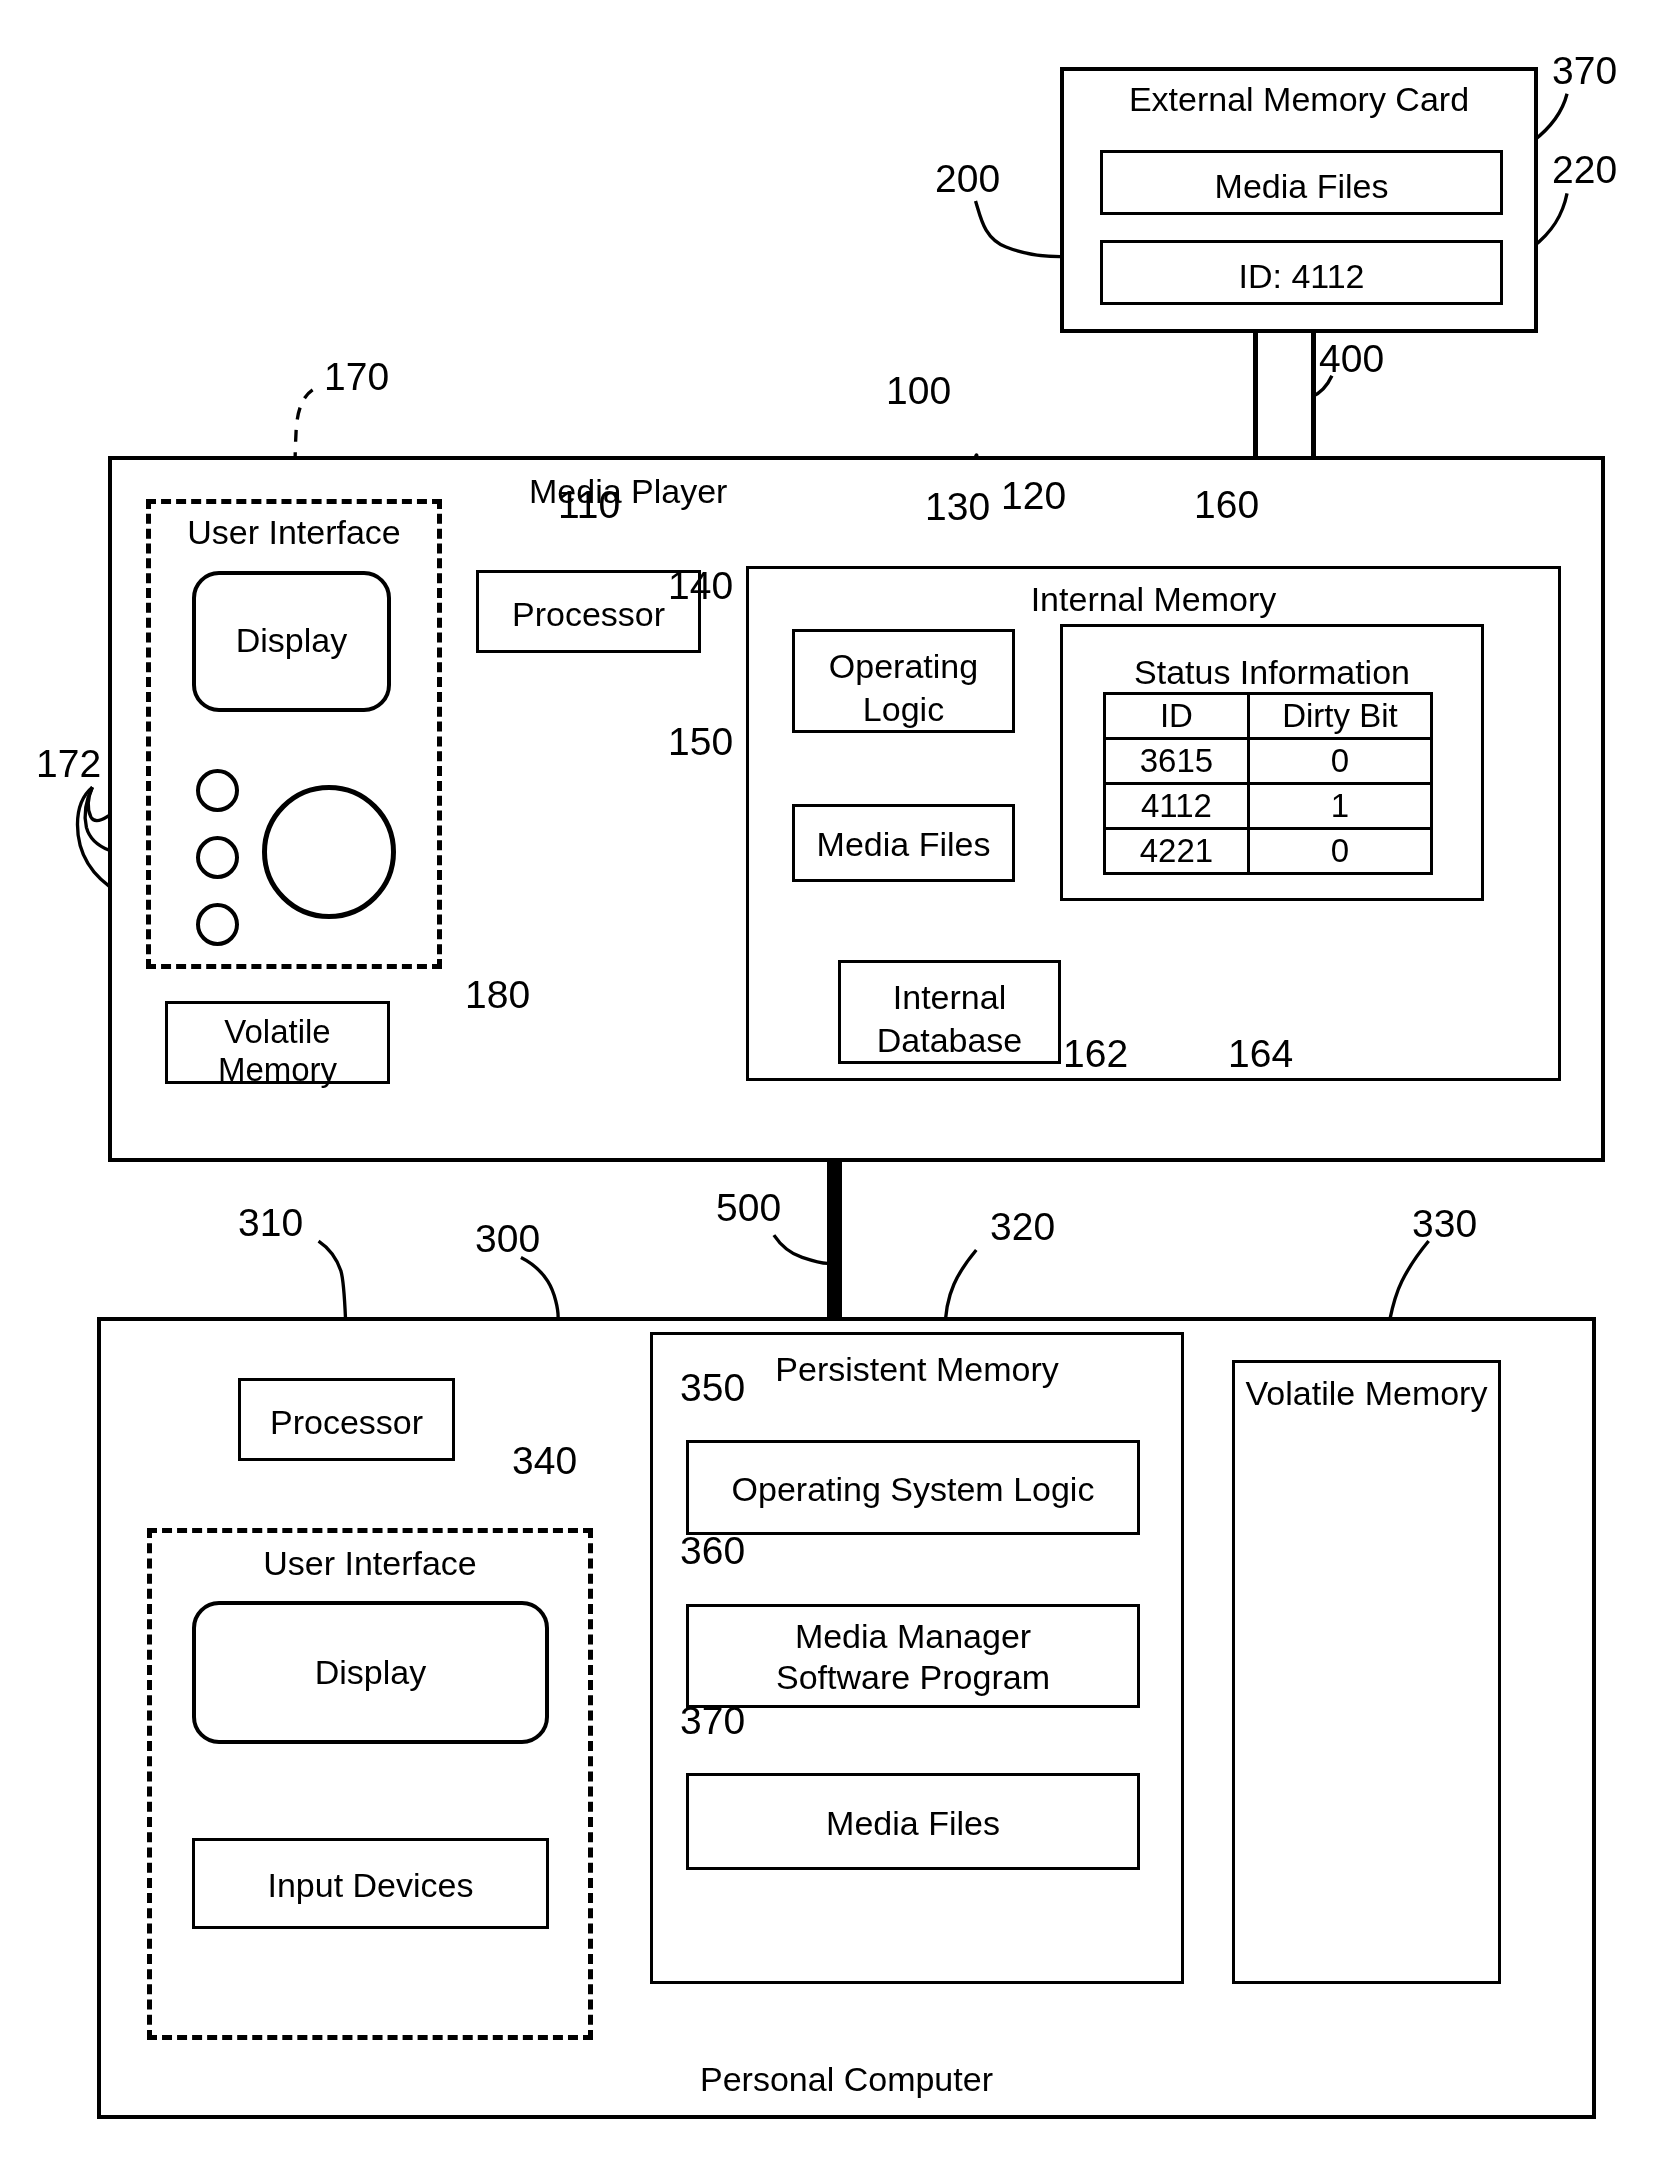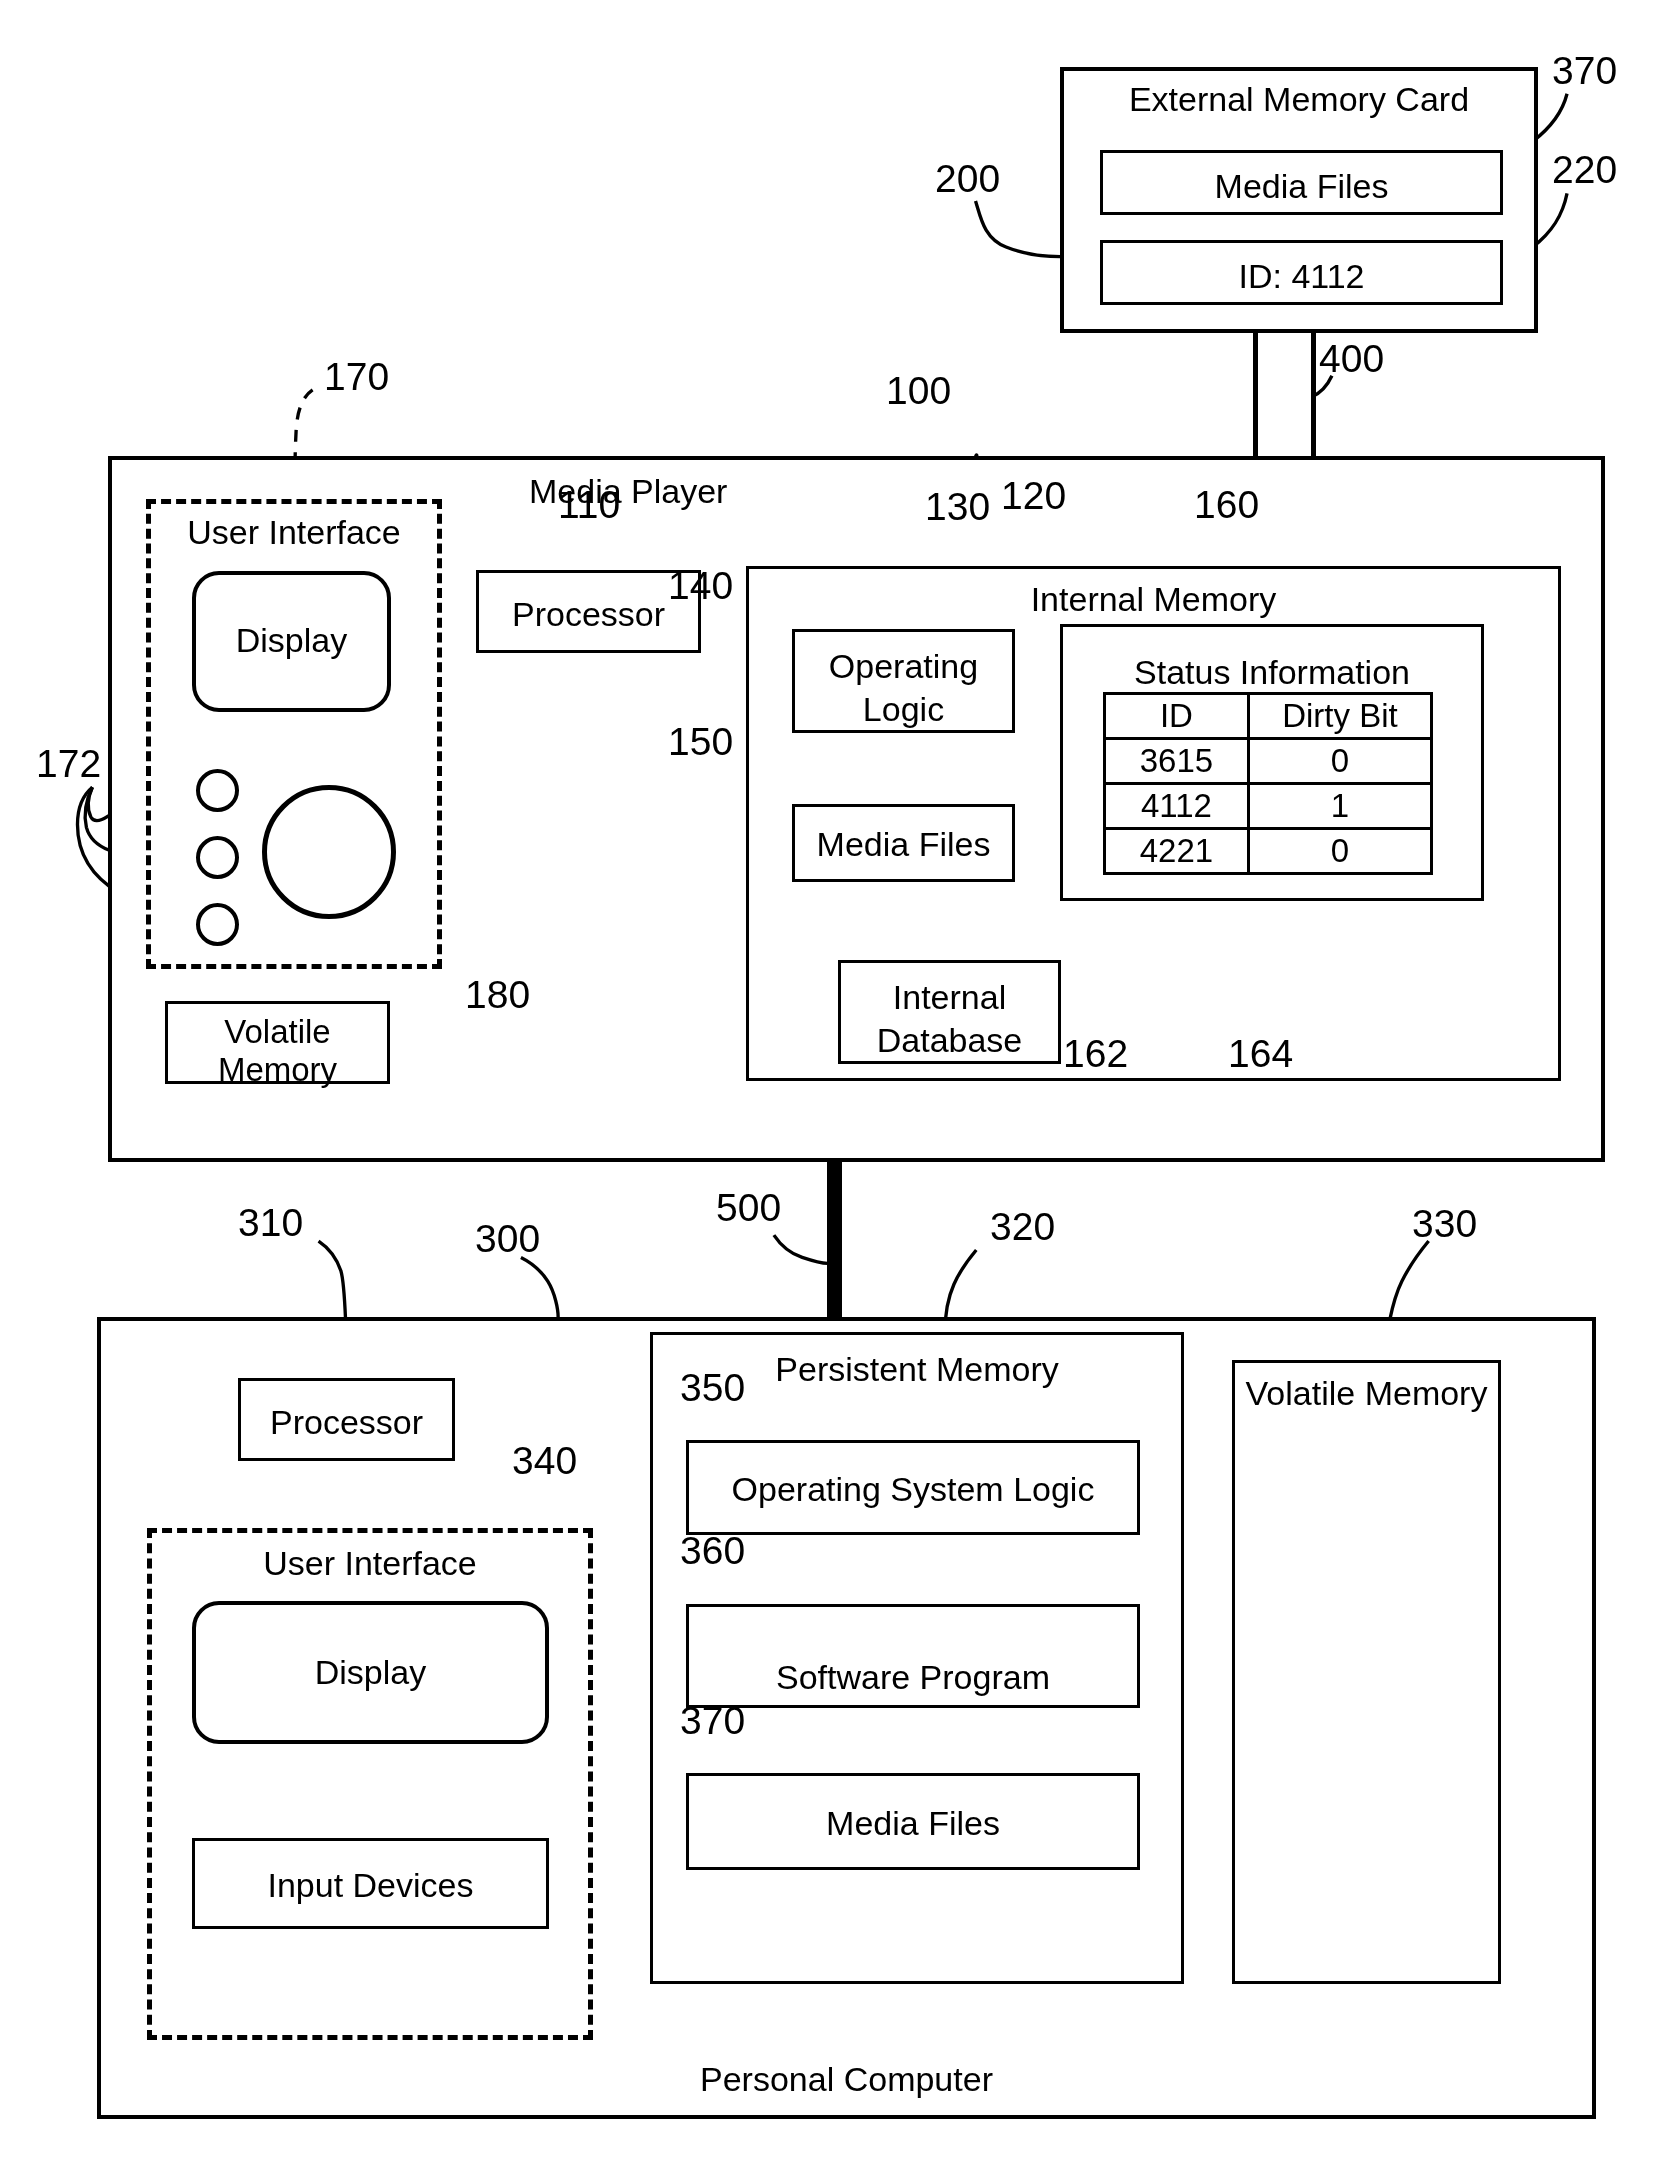--- a/index.html
+++ b/index.html
@@ -358,20 +358,21 @@
     <div class="container-title" id="persmem-title">Persistent Memory</div>
   </div>
   <div class="ref" style="left:990px; top:1207px">320</div>
 
   <div class="box thin" id="oslogic">
     <div class="ctr" style="top:27px">Operating System Logic</div>
   </div>
   <div class="ref" style="left:680px; top:1368px">350</div>
 
   <div class="box thin" id="mediamgr">
+    <div class="ctr" style="top:10.4px">Media Manager</div>
     <div class="ctr" style="top:51px">Software Program</div>
   </div>
   <div class="ref" style="left:680px; top:1531px">360</div>
 
   <div class="box thin" id="mediafiles-pc">
     <div class="ctr" style="top:28px">Media Files</div>
   </div>
   <div class="ref" style="left:680px; top:1701px">370</div>
 
   <div class="box thin" id="vol-pc">

